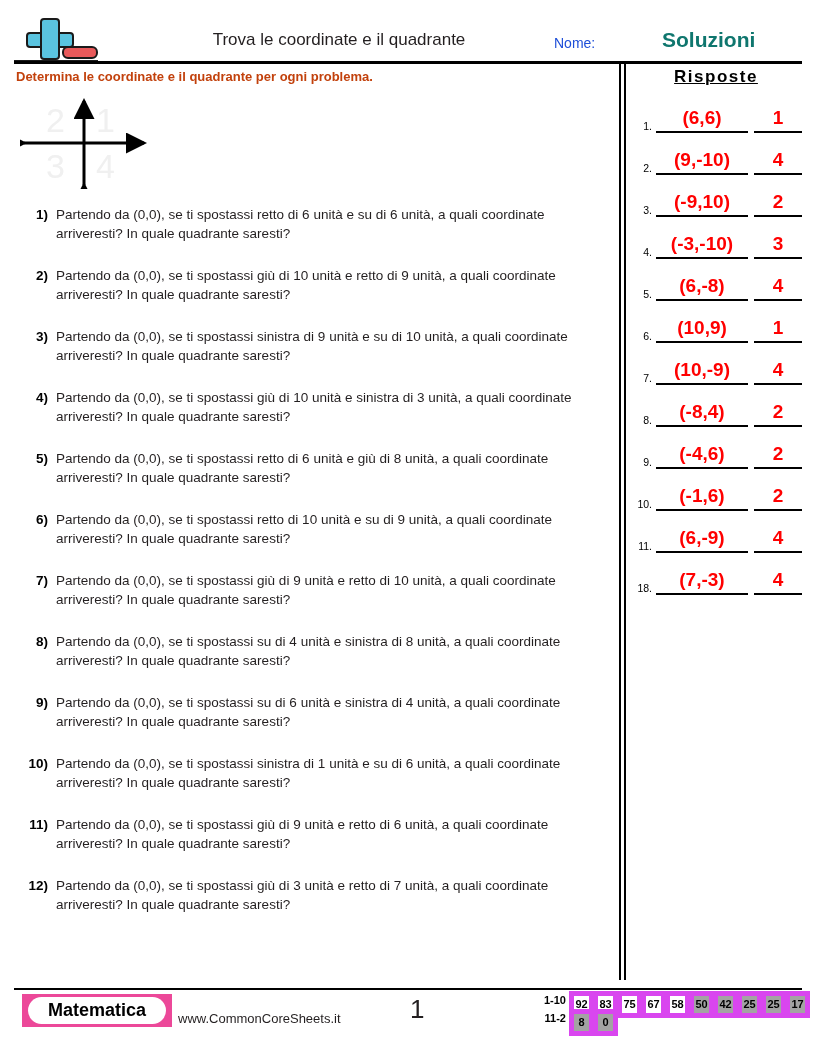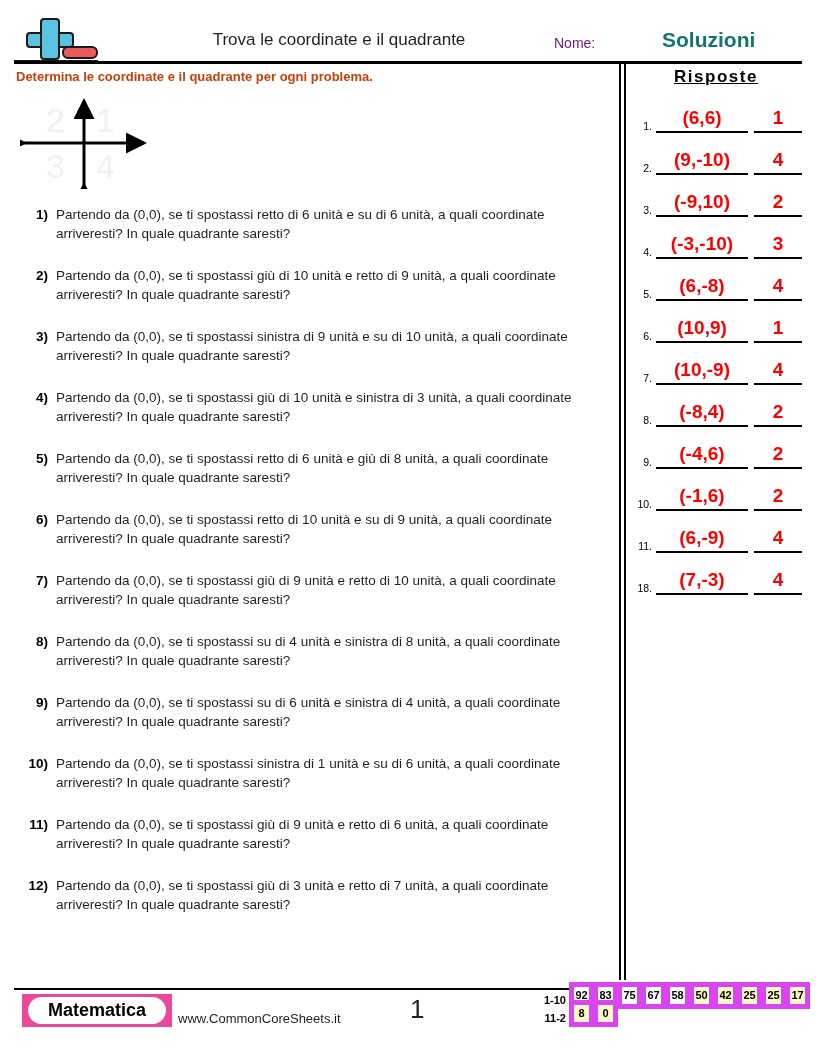--- a/index.html
+++ b/index.html
@@ -93,21 +93,21 @@
     font-size: 17px;
     line-height: 20px;
     color: #231f20;
   }
   #name-label {
     position: absolute;
     left: 540px;
     top: 20px;
     font-size: 14px;
     line-height: 18px;
-    color: #701a75;
+    color: #1d4ed8;
   }
   #name-value {
     position: absolute;
     left: 648px;
     top: 14px;
     font-size: 21px;
     font-weight: bold;
     line-height: 24px;
     color: #0f766e;
   }
@@ -310,21 +310,21 @@
   }
 
   #score-table {
     position: absolute;
     left: 532px;
     top: 991px;
     font-size: 0;
   }
   .score-row {
     display: flex;
-    align-items: flex-end;
+    align-items: flex-start;
     height: 18px;
   }
   .score-label {
     width: 38px;
     text-align: right;
     padding-right: 4px;
     font-size: 11px;
     font-weight: bold;
     line-height: 18px;
     color: #000000;
@@ -336,21 +336,21 @@
     font-size: 11px;
     font-weight: bold;
     line-height: 17px;
     color: #000000;
     border: 5px solid #d946ef;
     margin-left: -1px;
     box-sizing: border-box;
     background: #ffffff;
   }
   .score-cell.shaded {
-    background: #fef9c3;
+    background: #a3a3a3;
   }
 </style>
 </head>
 <body>
 
 <div id="page">
 
   <div id="header">
 
     <div id="logo">

